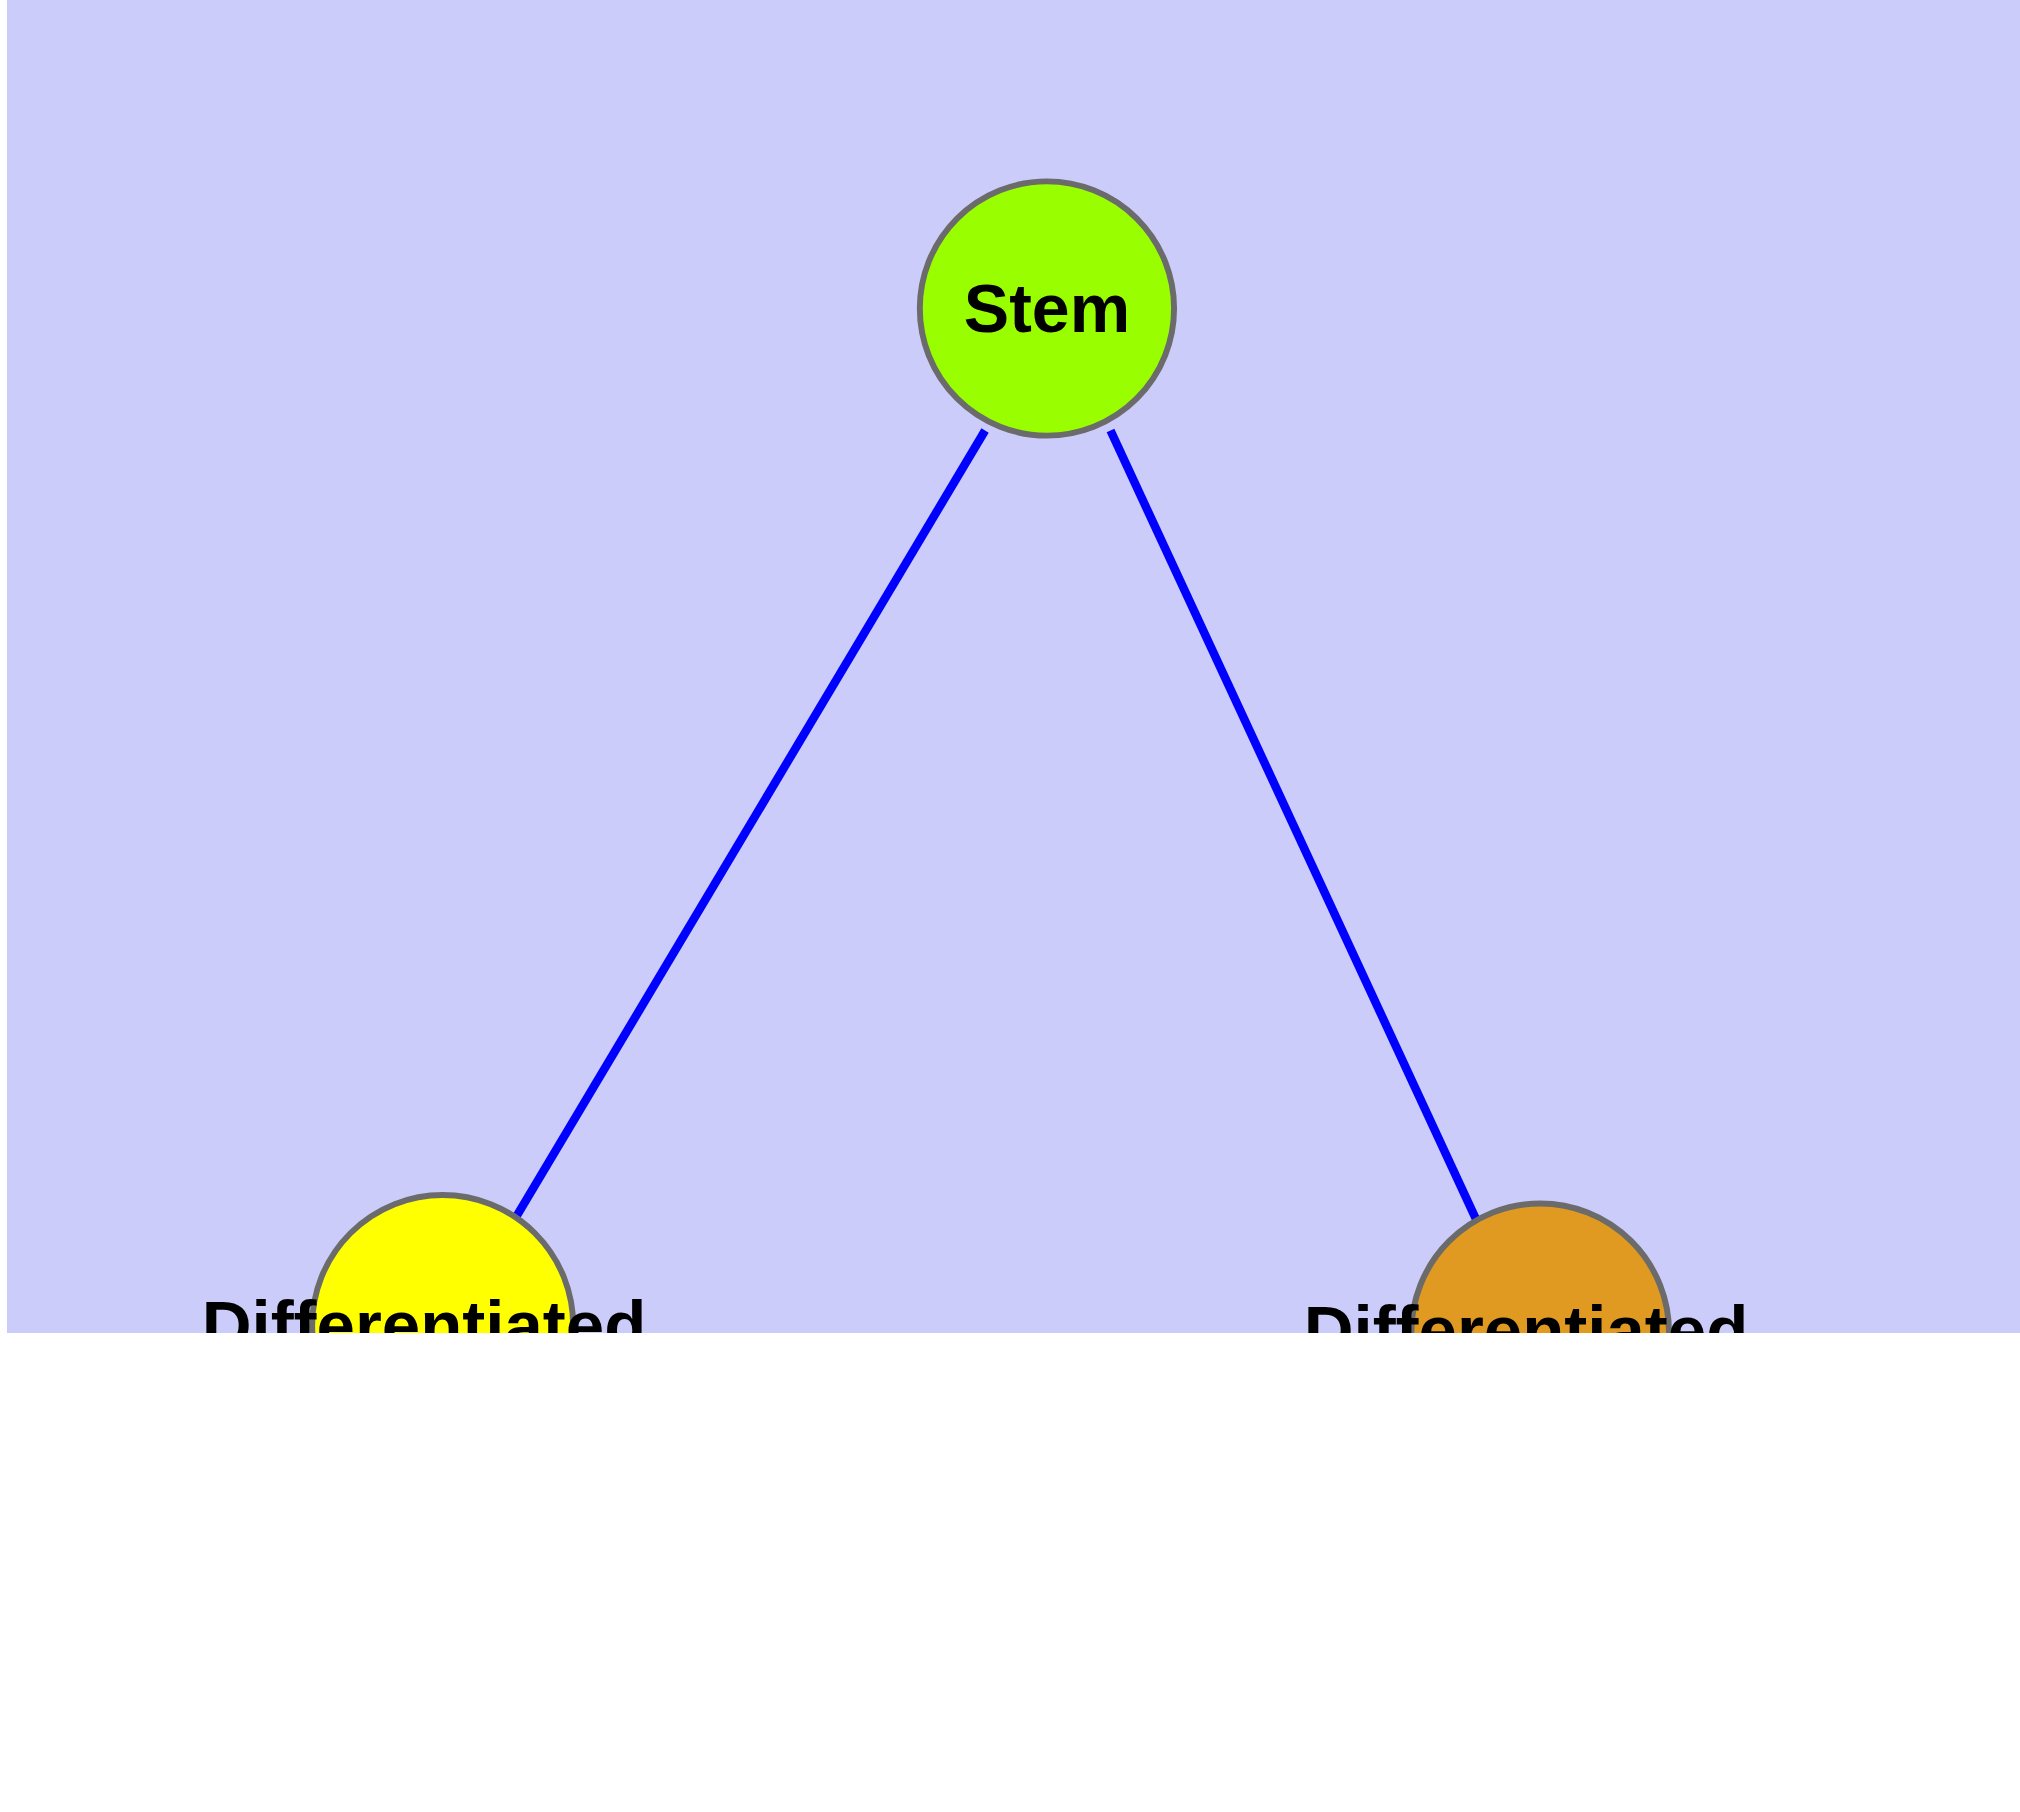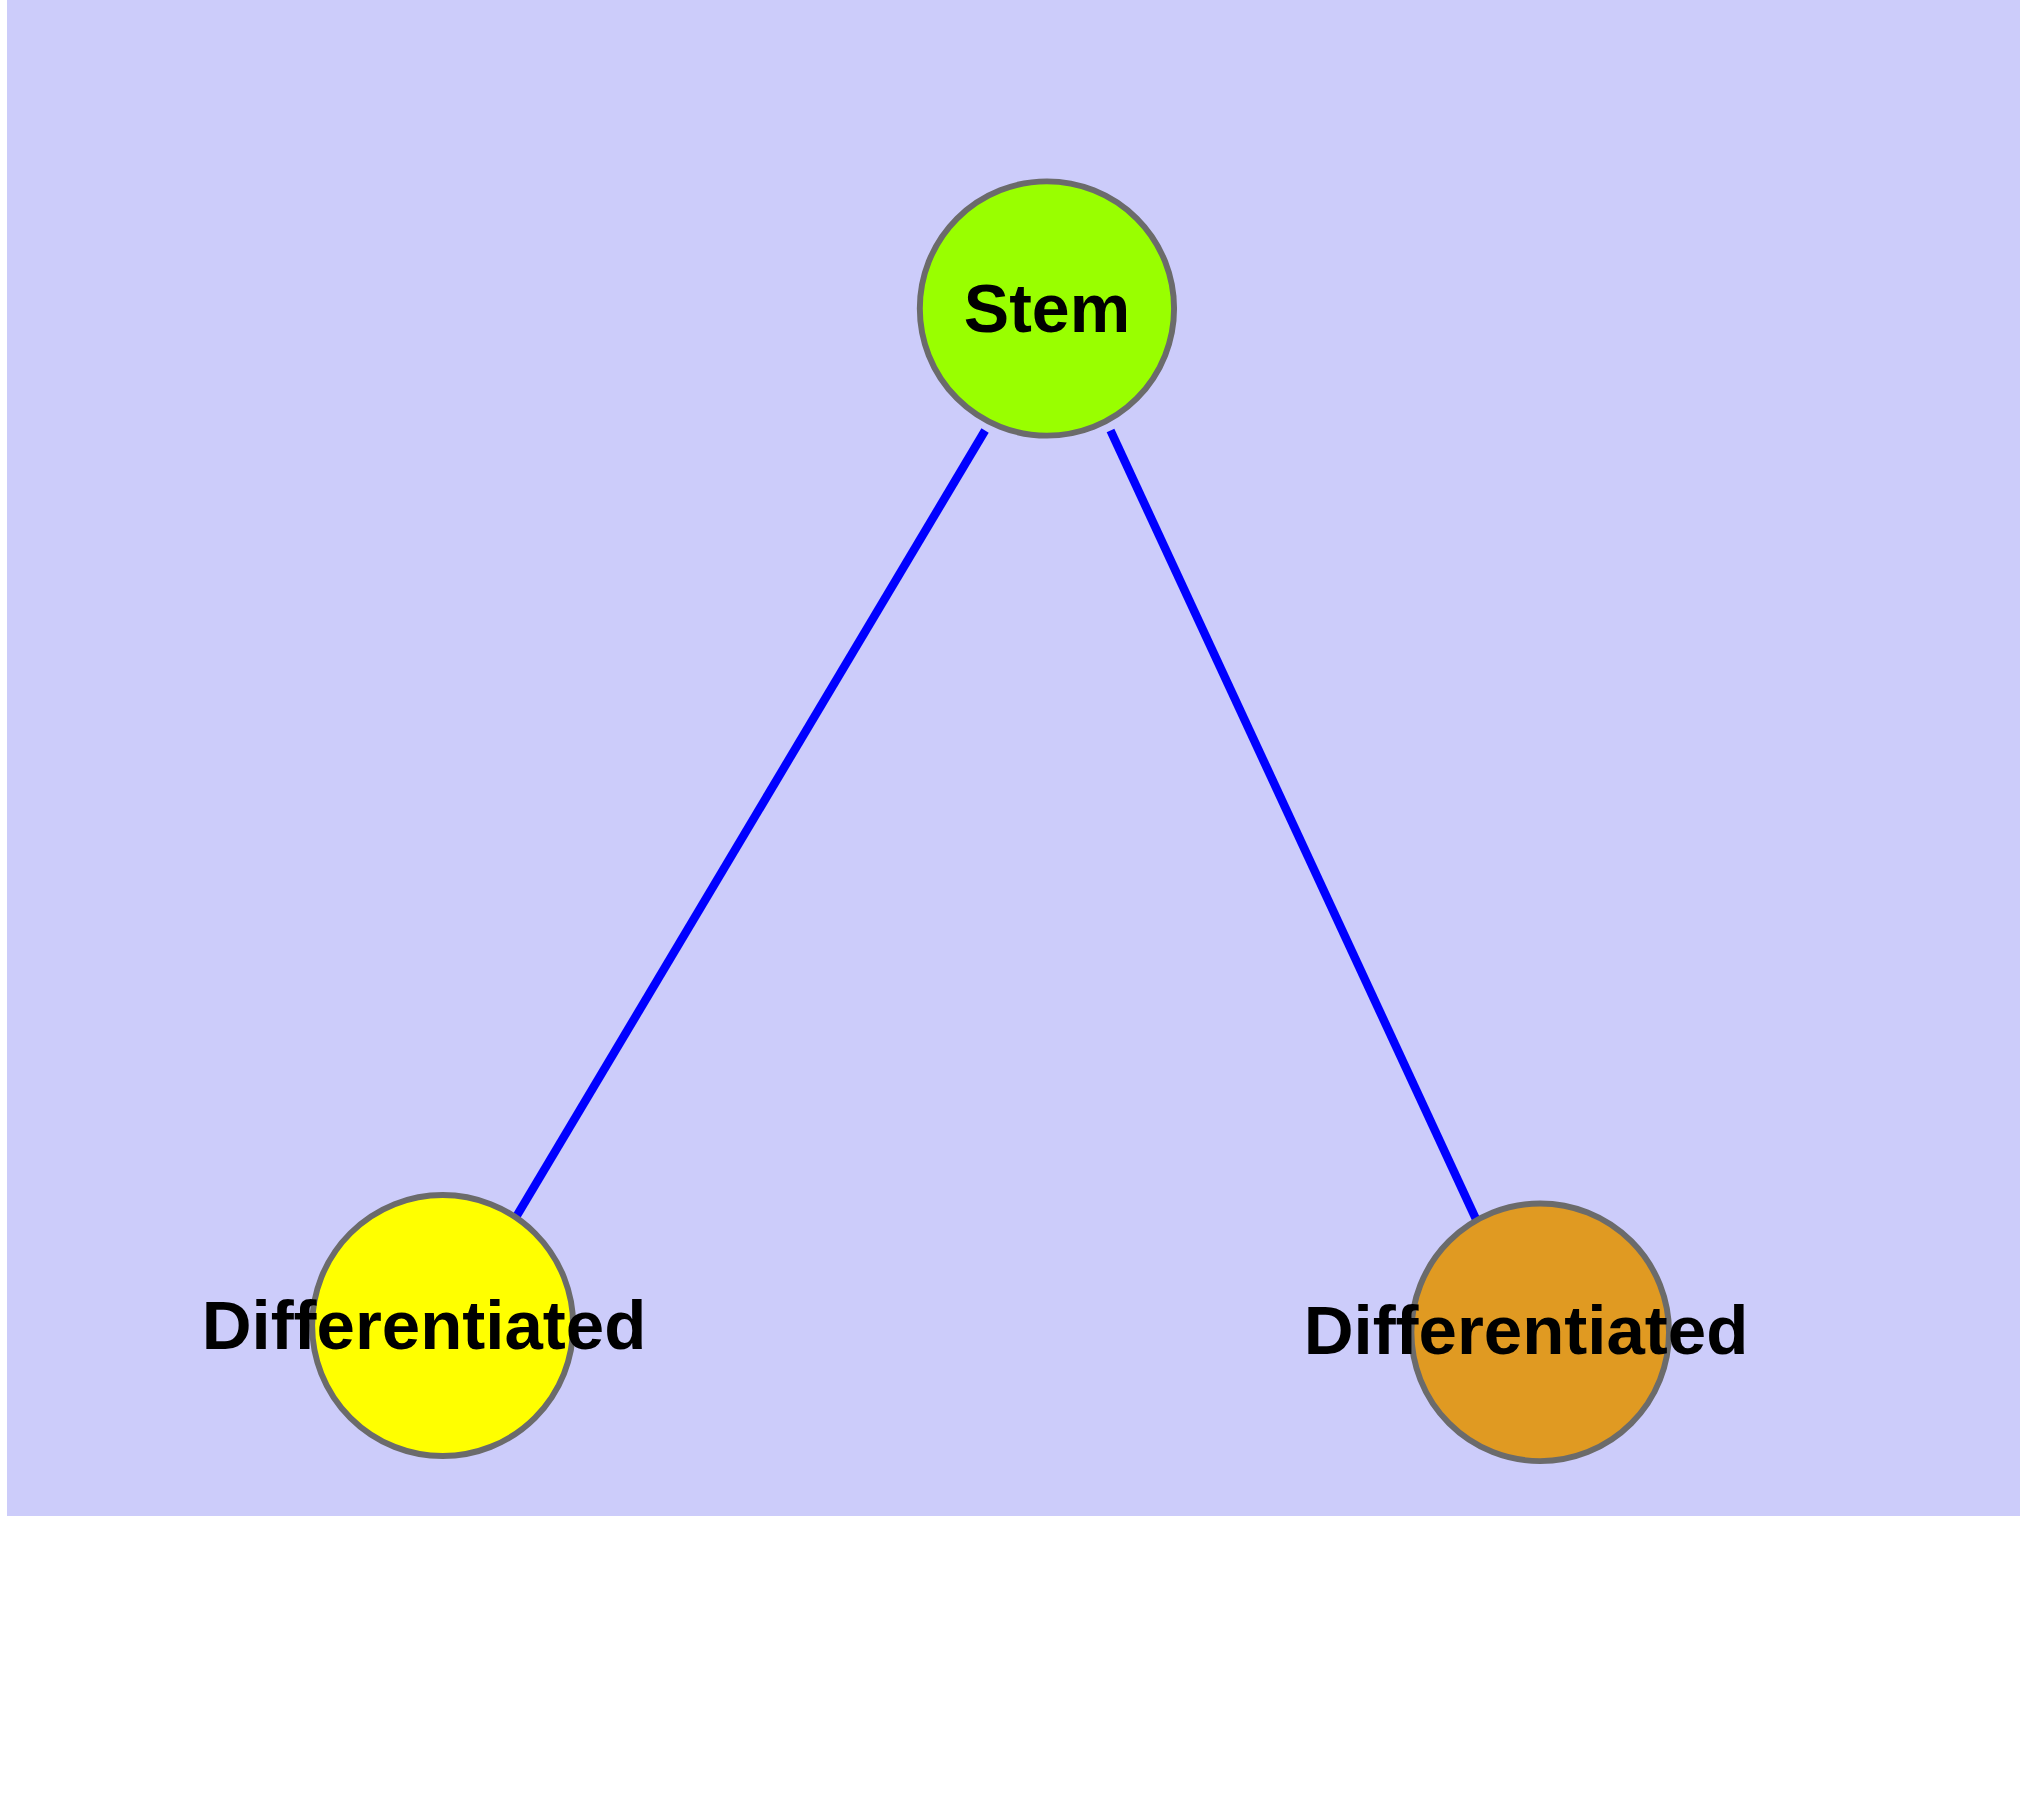--- a/index.html
+++ b/index.html
@@ -3,21 +3,21 @@
 <meta charset="utf-8">
 <style>
   html, body {
     margin: 0;
     padding: 0;
     background: #ffffff;
   }
   #canvas {
     position: relative;
     width: 2021px;
-    height: 1516px;
+    height: 1333px;
     background: #ffffff;
     overflow: hidden;
     font-family: "Liberation Sans", "DejaVu Sans", sans-serif;
   }
   #plot-area {
     position: absolute;
     left: 6.8px;
     top: 0px;
     width: 2014px;
     height: 1804px;

